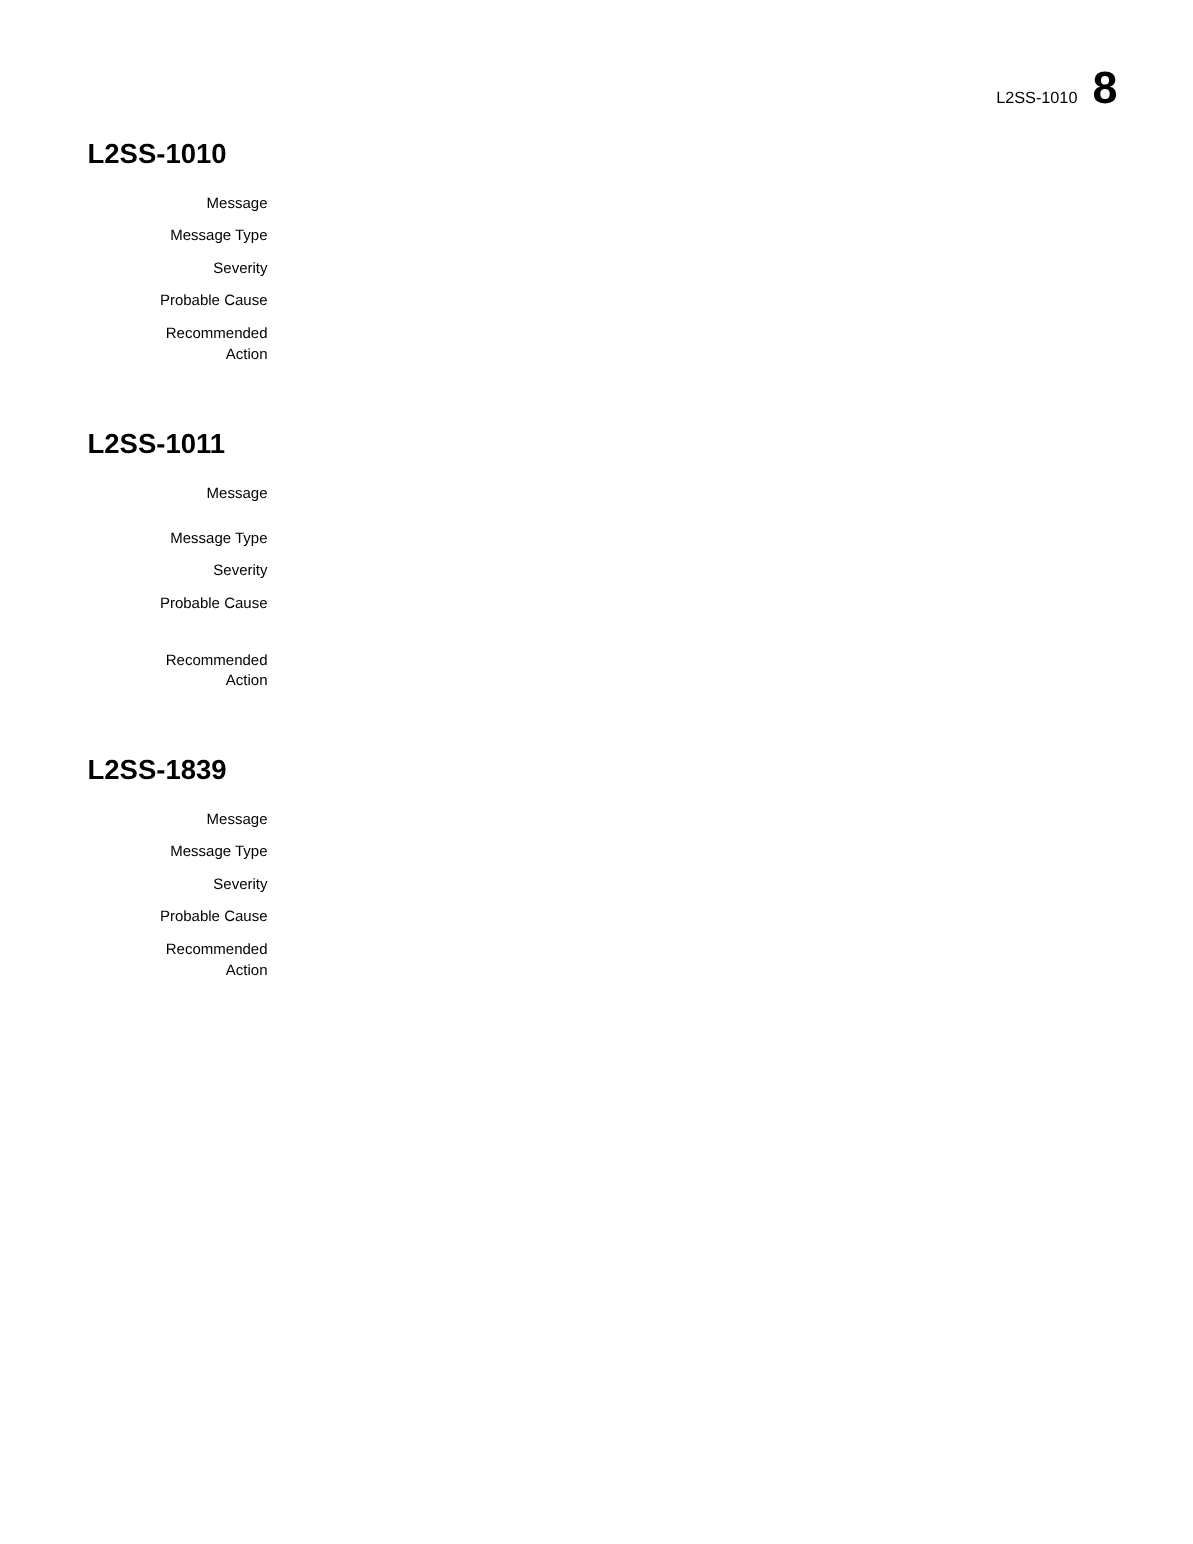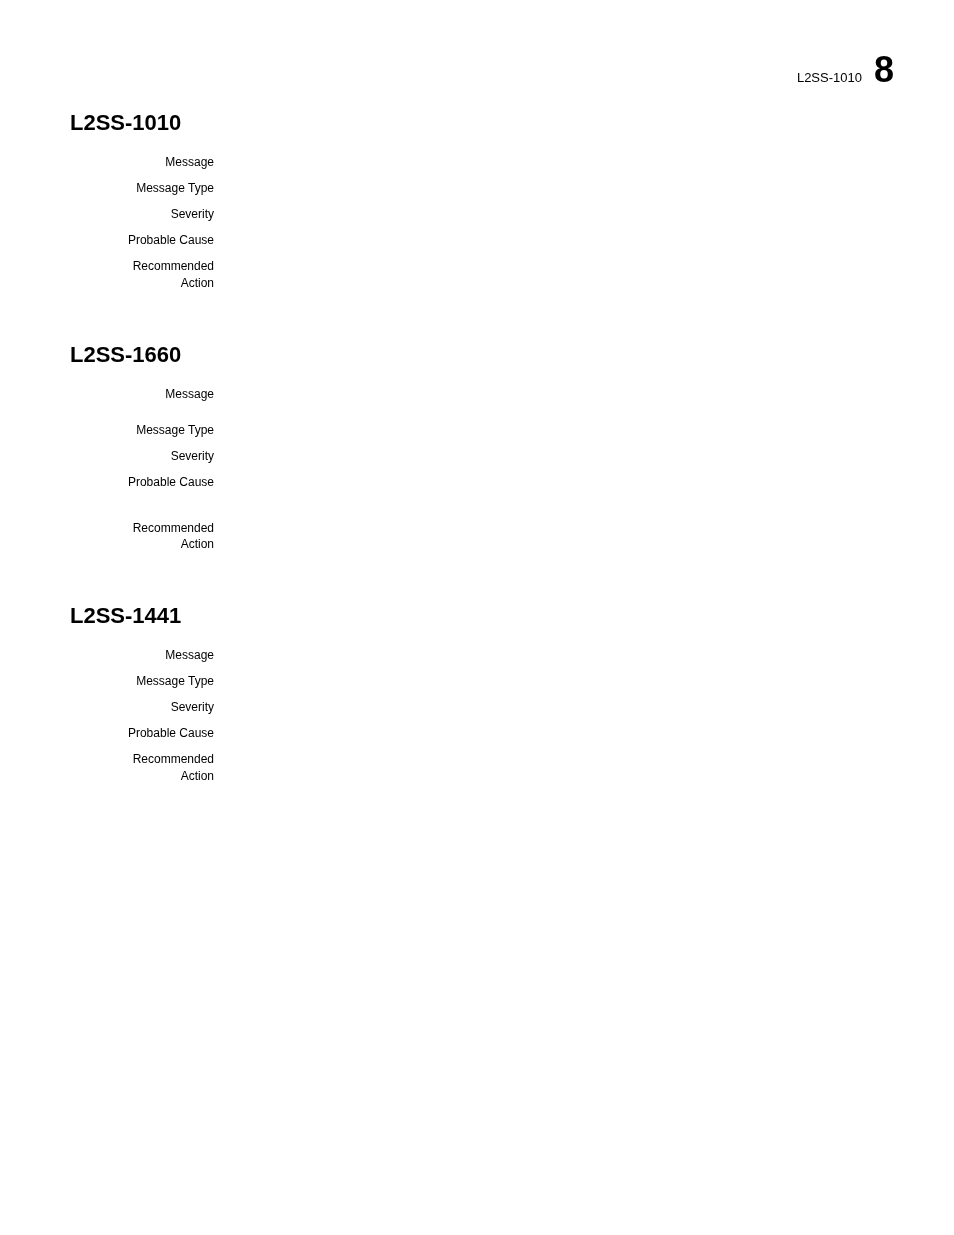--- a/index.html
+++ b/index.html
@@ -123,21 +123,21 @@
 
     <div class="field-row">
       <div class="field-label" style="line-height:1.4;">Recommended<br>Action</div>
       <div class="field-value"></div>
     </div>
   </div>
 
   <div class="section-divider"></div>
 
   <div class="section">
-    <div class="section-title">L2SS-1660</div>
+    <div class="section-title">L2SS-1011</div>
 
     <div class="field-row">
       <div class="field-label">Message</div>
       <div class="field-value"></div>
     </div>
 
     <div class="spacer"></div>
 
     <div class="field-row">
       <div class="field-label">Message Type</div>
@@ -159,21 +159,21 @@
 
     <div class="field-row">
       <div class="field-label" style="line-height:1.4;">Recommended<br>Action</div>
       <div class="field-value"></div>
     </div>
   </div>
 
   <div class="section-divider"></div>
 
   <div class="section">
-    <div class="section-title">L2SS-1441</div>
+    <div class="section-title">L2SS-1839</div>
 
     <div class="field-row">
       <div class="field-label">Message</div>
       <div class="field-value"></div>
     </div>
 
     <div class="field-row">
       <div class="field-label">Message Type</div>
       <div class="field-value"></div>
     </div>

